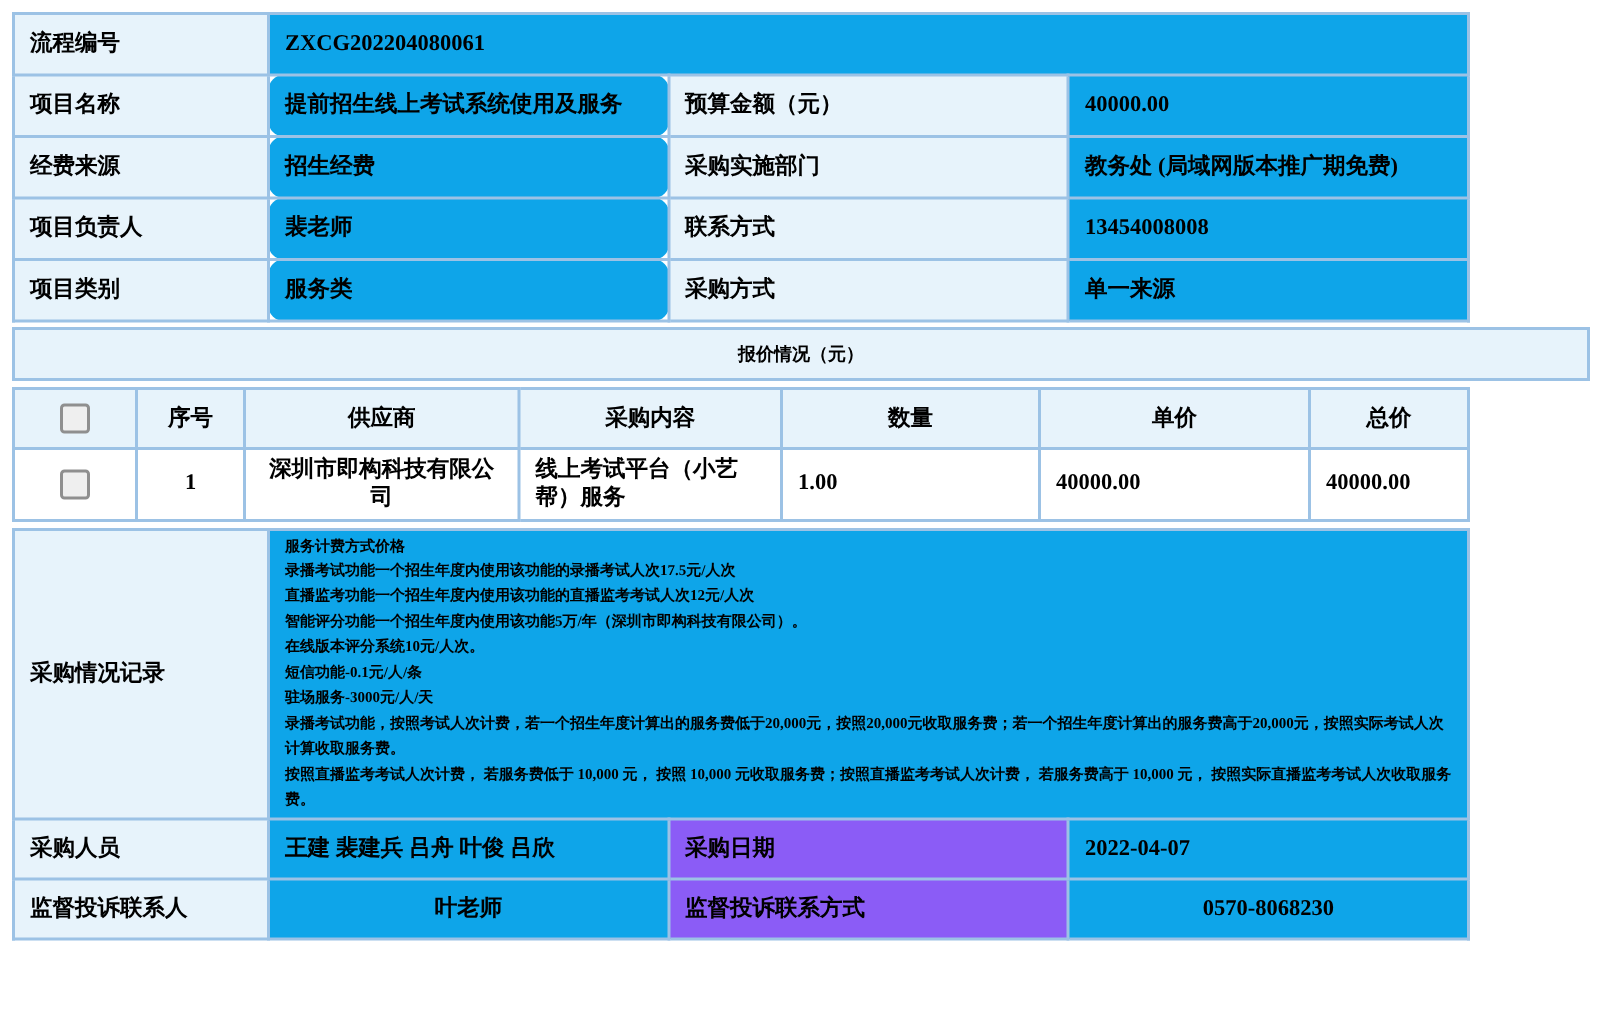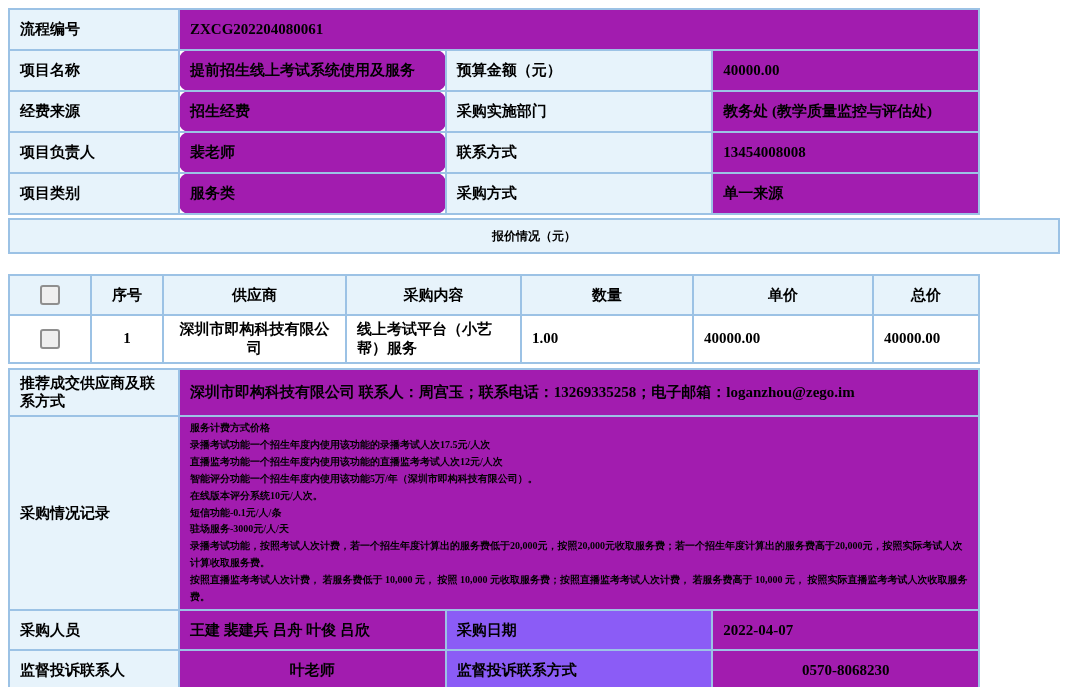--- a/index.html
+++ b/index.html
@@ -7,32 +7,32 @@
     width:1068px;height:687px;overflow:hidden;
     font-family:"Liberation Serif","DejaVu Serif",serif;
     font-weight:bold;color:#000;
     -webkit-font-smoothing:antialiased;
   }
   .page{padding:8px;}
   table{border-collapse:collapse;table-layout:fixed;width:972px;}
   td,th{border:2px solid #9cc2e5;vertical-align:middle;padding:4px 10px;
         font-size:15px;line-height:1.25;word-break:break-word;}
   .lbl{background:#e7f3fb;text-align:left;}
-  .val{background:#a21caf;text-align:left;}
+  .val{background:#0ea5e9;text-align:left;}
   .c{text-align:center;}
   .t1 .lbl{width:148px;}
   .t1 .v1{width:334px;border-radius:10px;}
   .t1 .l2{width:146px;background:#e7f3fb;margin-left:16px;}
   .t1 td{height:31px;}
   .band{
     margin-top:3px;border:2px solid #9cc2e5;background:#e7f3fb;
     width:1028px;height:28px;line-height:28px;text-align:center;
     font-size:12px;padding:2px 10px;
   }
-  .t2{margin-top:20px;}
+  .t2{margin-top:4px;}
   .t2 th{background:#e7f3fb;text-align:center;height:30px;font-size:15px;}
   .t2 td{height:34px;}
   .cb{
     display:inline-block;width:16px;height:16px;border:2px solid #8f8f8f;
     border-radius:3px;background:#efefef;vertical-align:middle;
   }
   .t3{margin-top:4px;}
   .t3 .lbl{width:148px;}
   .rec-cell{padding:3px 10px;}
   .rec-line{font-size:10px;line-height:16.9px;text-align:left;}
@@ -54,21 +54,21 @@
     <tr>
       <td class="lbl">项目名称</td>
       <td class="val v1">提前招生线上考试系统使用及服务</td>
       <td class="lbl l2">预算金额（元）</td>
       <td class="val">40000.00</td>
     </tr>
     <tr>
       <td class="lbl">经费来源</td>
       <td class="val v1">招生经费</td>
       <td class="lbl l2">采购实施部门</td>
-      <td class="val">教务处 (教学质量监控与评估处)</td>
+      <td class="val">教务处 (局域网版本推广期免费)</td>
     </tr>
     <tr>
       <td class="lbl">项目负责人</td>
       <td class="val v1">裴老师</td>
       <td class="lbl l2">联系方式</td>
       <td class="val">13454008008</td>
     </tr>
     <tr>
       <td class="lbl">项目类别</td>
       <td class="val v1">服务类</td>
@@ -107,24 +107,20 @@
       <td>线上考试平台（小艺帮）服务</td>
       <td>1.00</td>
       <td>40000.00</td>
       <td>40000.00</td>
     </tr>
   </tbody>
     </table>
 
   <table class="t3">
     <tbody>
-        <tr class="recommend">
-      <td class="lbl">推荐成交供应商及联系方式</td>
-      <td class="val" colspan="3">深圳市即构科技有限公司 联系人：周宫玉；联系电话：13269335258；电子邮箱：loganzhou@zego.im</td>
-    </tr>
     <tr>
       <td class="lbl">采购情况记录</td>
       <td class="val rec-cell" colspan="3">
         <div class="rec-line">服务计费方式价格</div>
         <div class="rec-line">录播考试功能一个招生年度内使用该功能的录播考试人次17.5元/人次</div>
         <div class="rec-line">直播监考功能一个招生年度内使用该功能的直播监考考试人次12元/人次</div>
         <div class="rec-line">智能评分功能一个招生年度内使用该功能5万/年（深圳市即构科技有限公司）。</div>
         <div class="rec-line">在线版本评分系统10元/人次。</div>
         <div class="rec-line">短信功能-0.1元/人/条</div>
         <div class="rec-line">驻场服务-3000元/人/天</div>

